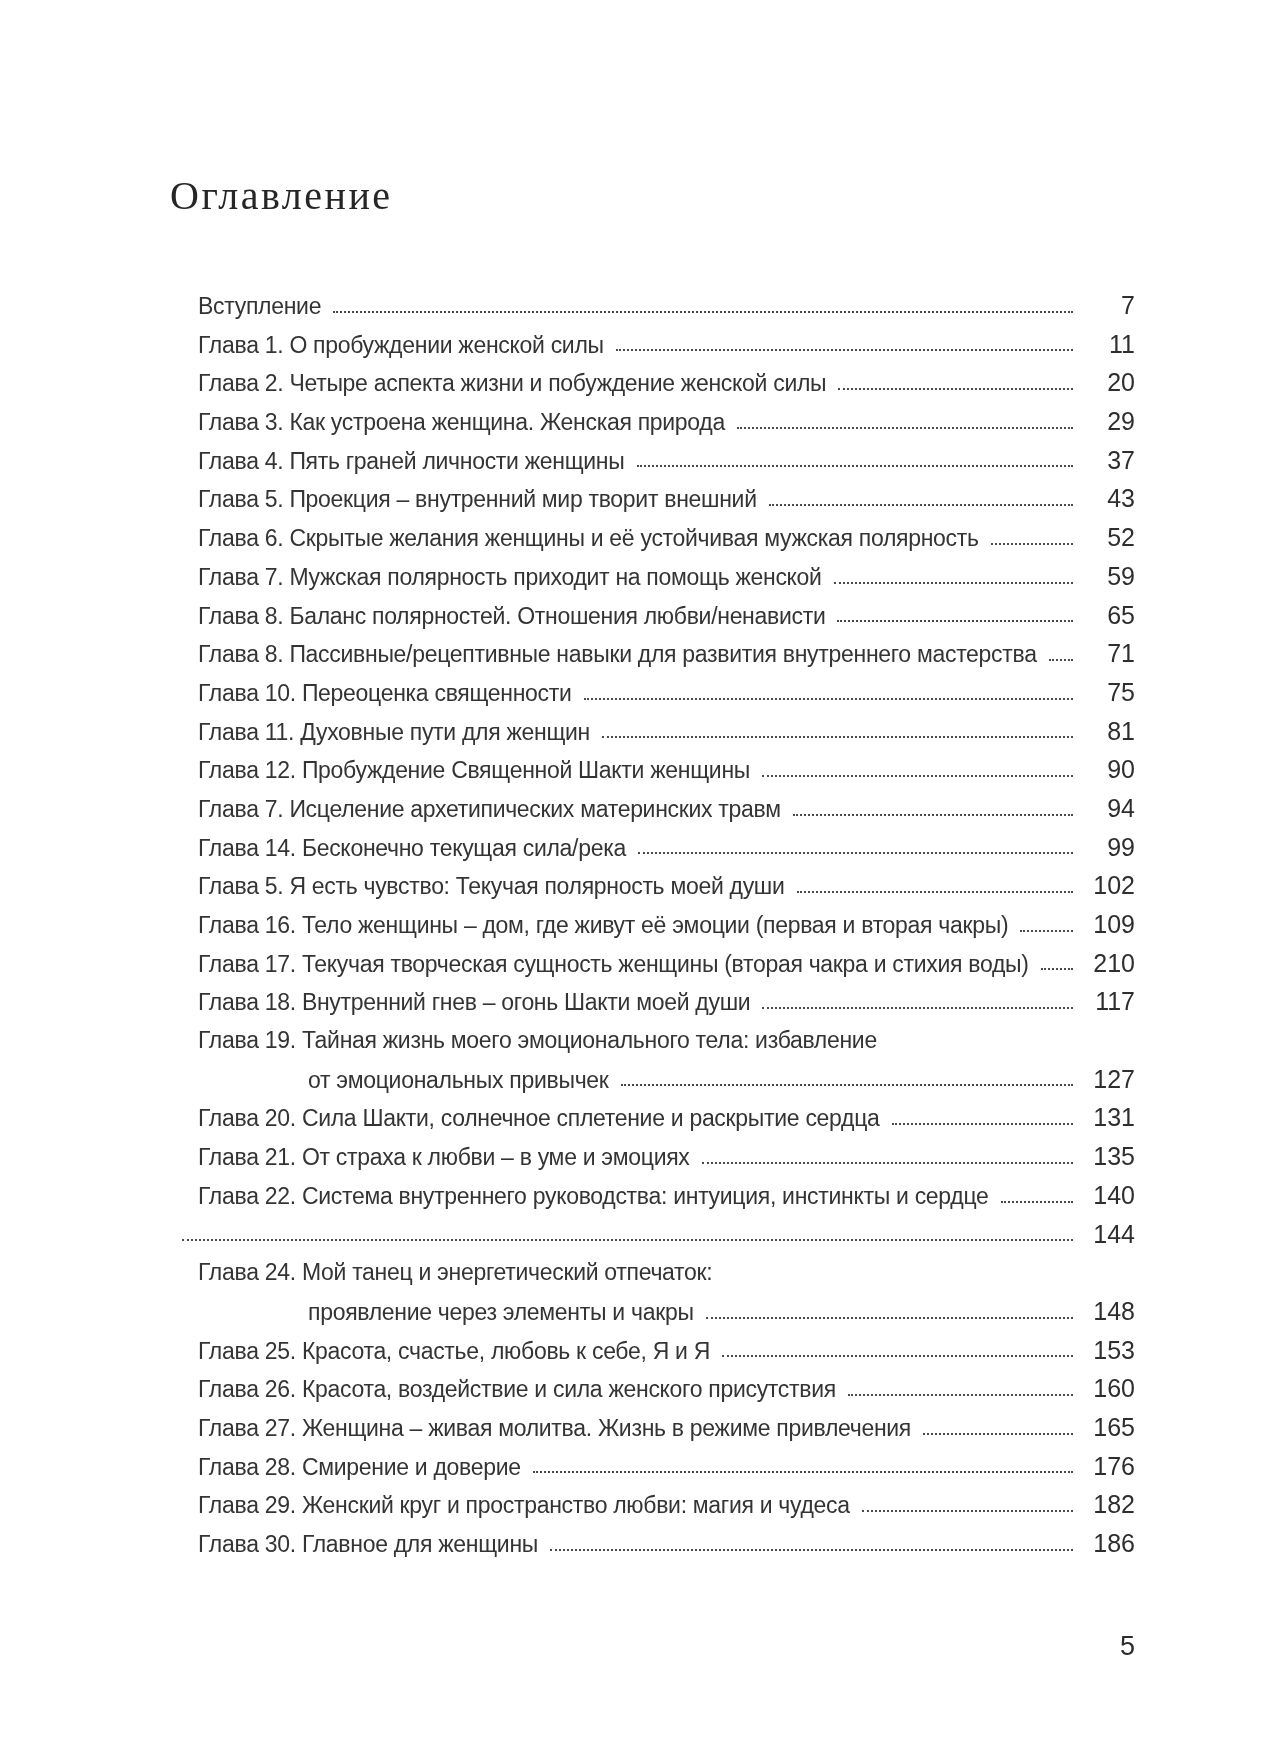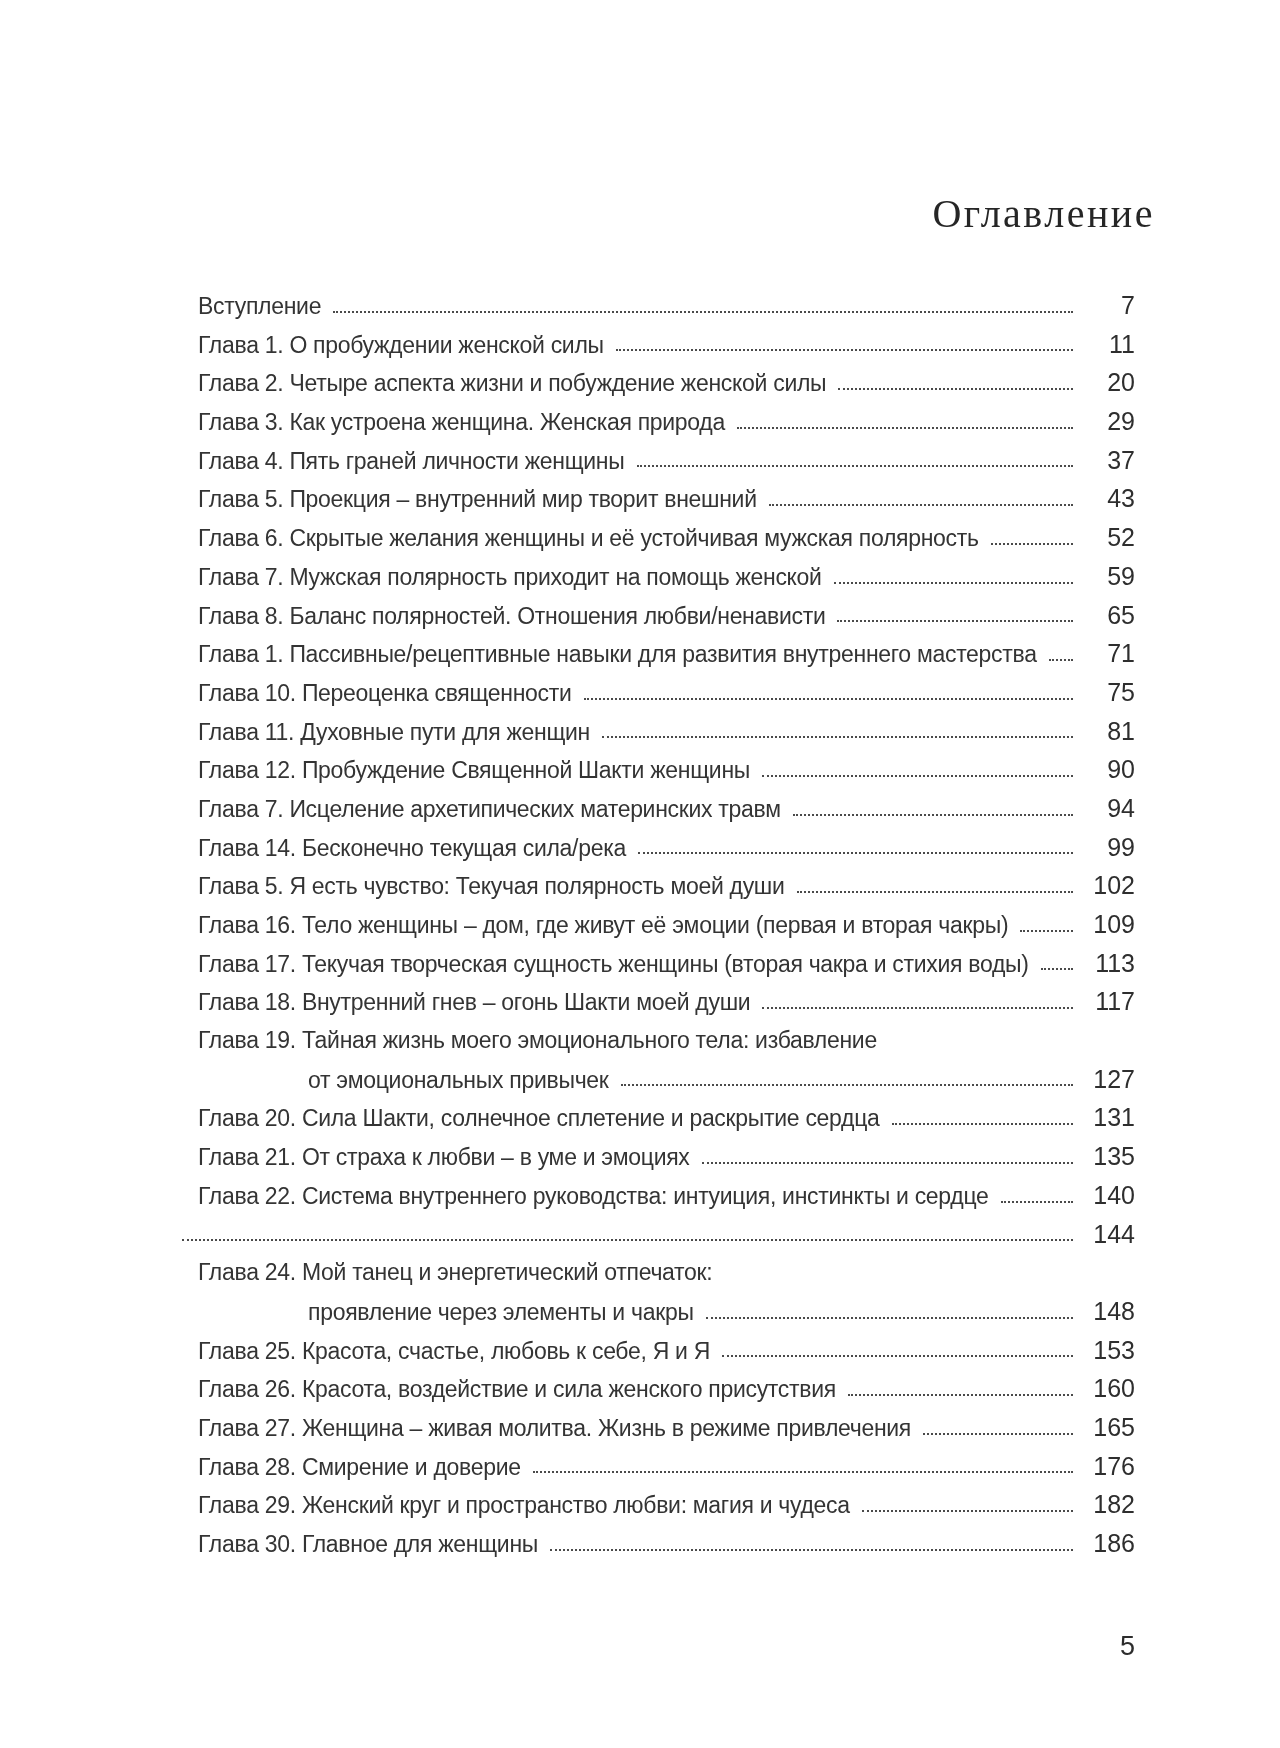--- a/index.html
+++ b/index.html
@@ -11,25 +11,25 @@
     position: relative;
     width: 1280px;
     height: 1748px;
     background: #ffffff;
     font-family: "Liberation Sans", sans-serif;
     color: #343434;
     overflow: hidden;
   }
   .title {
     position: absolute;
-    top: 194px;
+    top: 176px;
     left: 170px;
     width: 985px;
     margin: 0;
-    text-align: right;
+    text-align: left;
     font-family: "Liberation Serif", serif;
     font-weight: 400;
     font-size: 40px;
     line-height: 1;
     letter-spacing: 2.5px;
     color: #262626;
   }
   .toc {
     position: absolute;
     top: 286px;
@@ -123,21 +123,21 @@
         <span class="label">Глава 7. Мужская полярность приходит на помощь женской</span>
         <span class="dots"></span>
         <span class="pagenum">59</span>
       </div>
       <div class="row">
         <span class="label">Глава 8. Баланс полярностей. Отношения любви/ненависти</span>
         <span class="dots"></span>
         <span class="pagenum">65</span>
       </div>
       <div class="row">
-        <span class="label">Глава 1. Пассивные/рецептивные навыки для развития внутреннего мастерства</span>
+        <span class="label">Глава 8. Пассивные/рецептивные навыки для развития внутреннего мастерства</span>
         <span class="dots"></span>
         <span class="pagenum">71</span>
       </div>
       <div class="row">
         <span class="label">Глава 10. Переоценка священности</span>
         <span class="dots"></span>
         <span class="pagenum">75</span>
       </div>
       <div class="row">
         <span class="label">Глава 11. Духовные пути для женщин</span>
@@ -165,21 +165,21 @@
         <span class="pagenum">102</span>
       </div>
       <div class="row">
         <span class="label">Глава 16. Тело женщины – дом, где живут её эмоции (первая и вторая чакры)</span>
         <span class="dots"></span>
         <span class="pagenum">109</span>
       </div>
       <div class="row">
         <span class="label">Глава 17. Текучая творческая сущность женщины (вторая чакра и стихия воды)</span>
         <span class="dots"></span>
-        <span class="pagenum">113</span>
+        <span class="pagenum">210</span>
       </div>
       <div class="row">
         <span class="label">Глава 18. Внутренний гнев – огонь Шакти моей души</span>
         <span class="dots"></span>
         <span class="pagenum">117</span>
       </div>
       <div class="row">
         <span class="label">Глава 19. Тайная жизнь моего эмоционального тела: избавление</span>
       </div>
       <div class="row cont">

